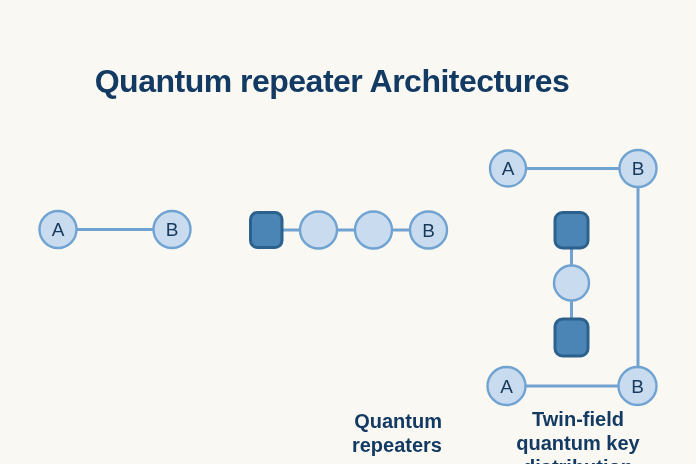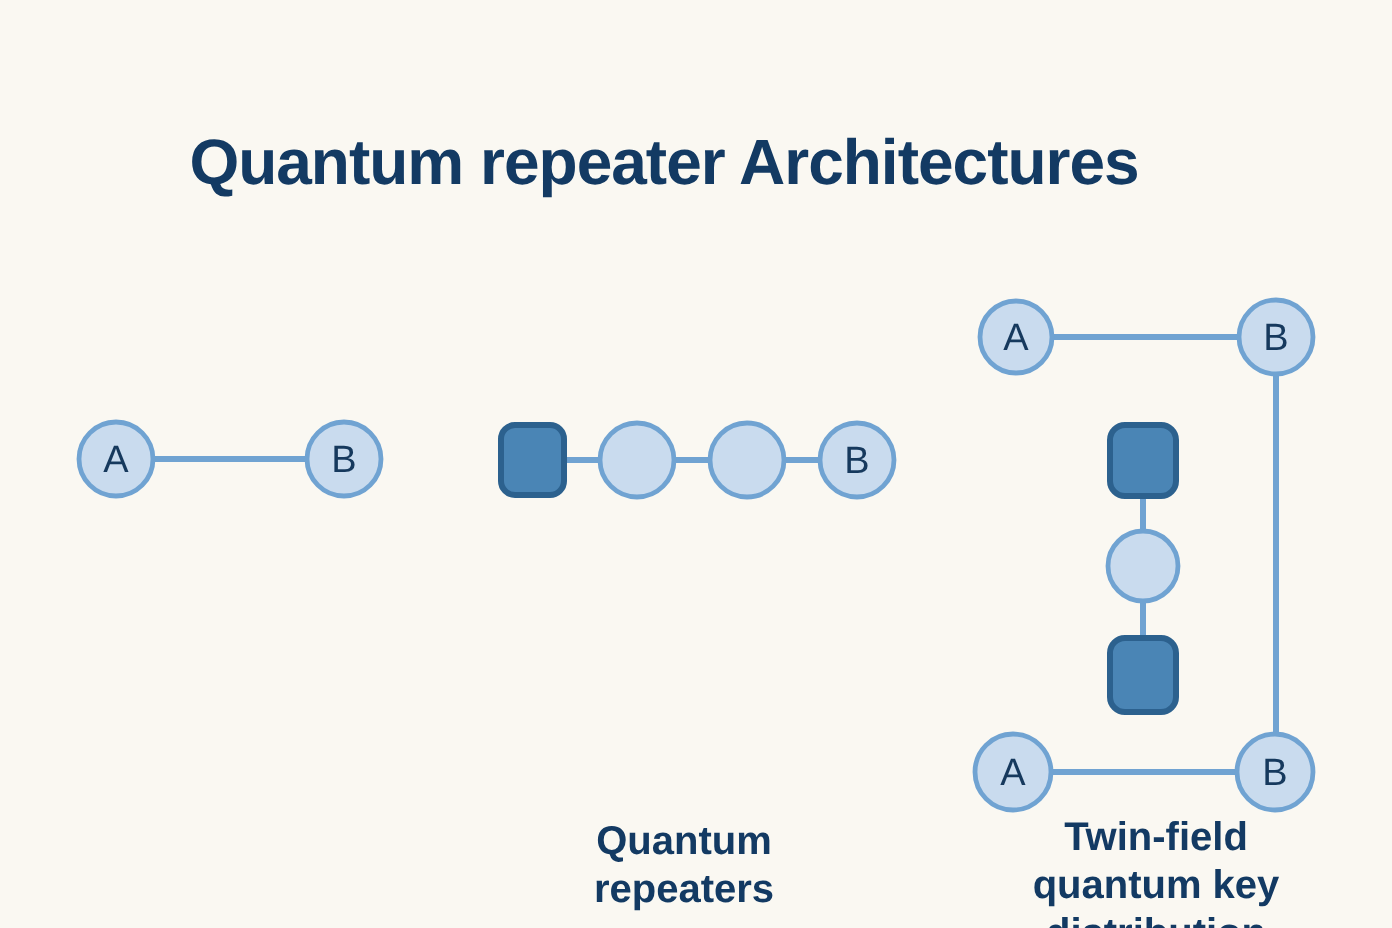--- a/index.html
+++ b/index.html
@@ -65,21 +65,21 @@
   .caption{
     position:absolute;
     text-align:center;
     white-space:pre-line;
     font-size:20px;
     font-weight:700;
     line-height:24px;
     color:var(--heading-text);
   }
   .caption-direct{top:384px;left:8px;width:200px;}
-  .caption-repeaters{top:384px;left:242px;width:200px;}
+  .caption-repeaters{top:384px;left:242px;width:200px;text-align:right;}
   .caption-twin{top:382px;left:458px;width:240px;}
 </style>
 </head>
 <body>
 
 <div class="canvas">
 
   <h1 class="title">Quantum repeater Architectures</h1>
 
   <svg class="diagram-svg" viewBox="0 0 696 464">

